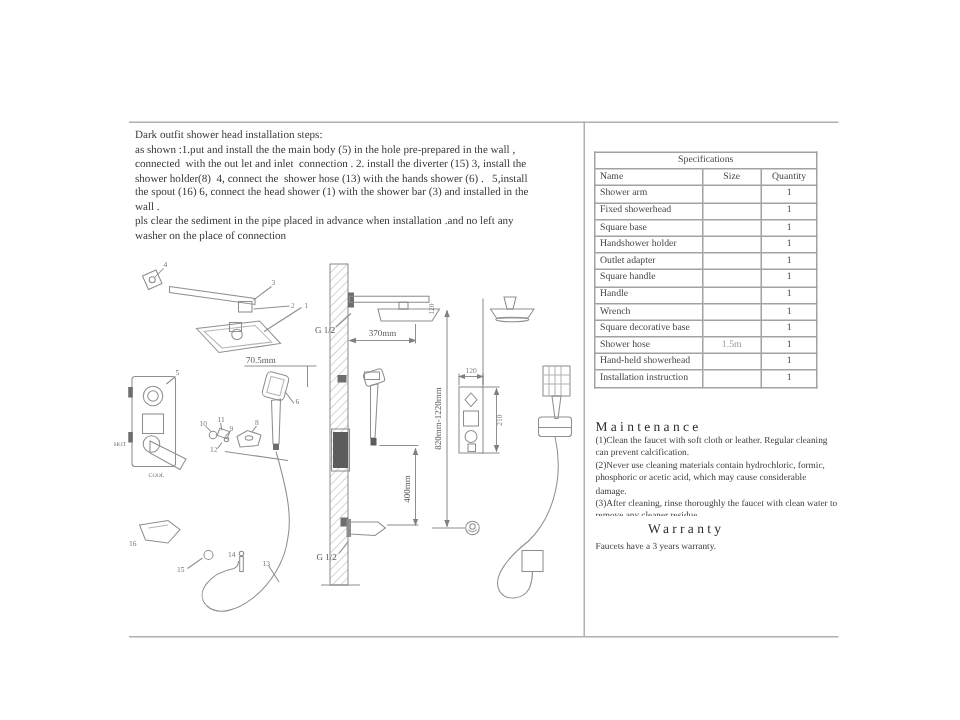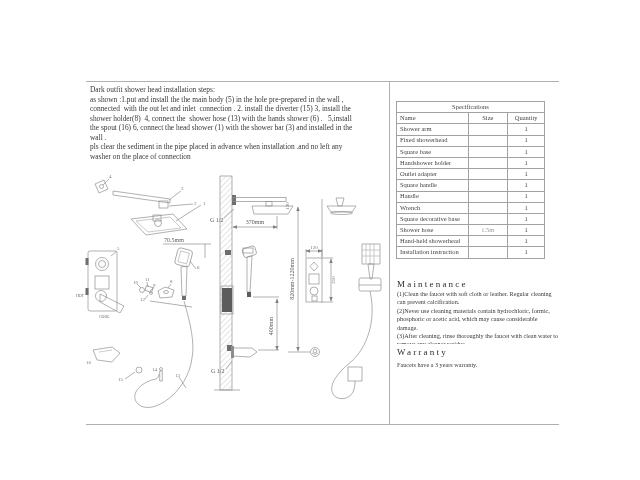--- a/index.html
+++ b/index.html
@@ -301,16 +301,16 @@
     </table>
 
   <div class="sec-head" style="top:279px;">Maintenance</div>
   <div class="sec-body" id="maint-text">(1)Clean the faucet with soft cloth or leather. Regular cleaning
 can prevent calcification.
 (2)Never use cleaning materials contain hydrochloric, formic,
 phosphoric or acetic acid, which may cause considerable
 damage.
 (3)After cleaning, rinse thoroughly the faucet with clean water to
 remove any cleaner residue.</div>
-  <div class="sec-head" style="top:347px;">Warranty</div>
+  <div class="sec-head" style="top:347px;margin-left:35px;">Warranty</div>
   <div class="sec-body" id="warranty-text">Faucets have a 3 years warranty.</div>
 
 </div>
 
 </body></html>

